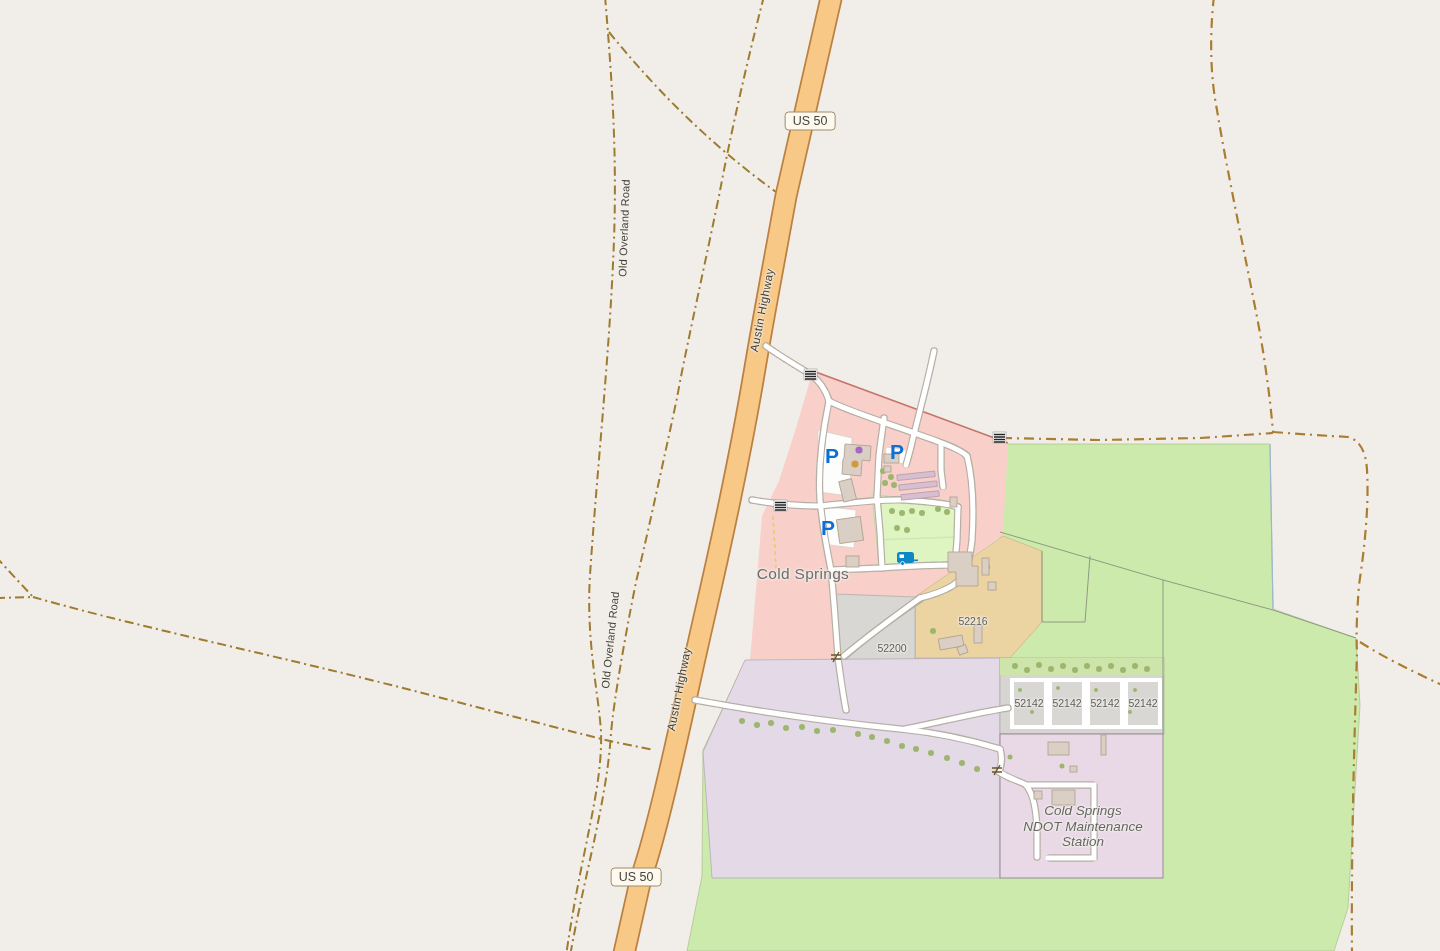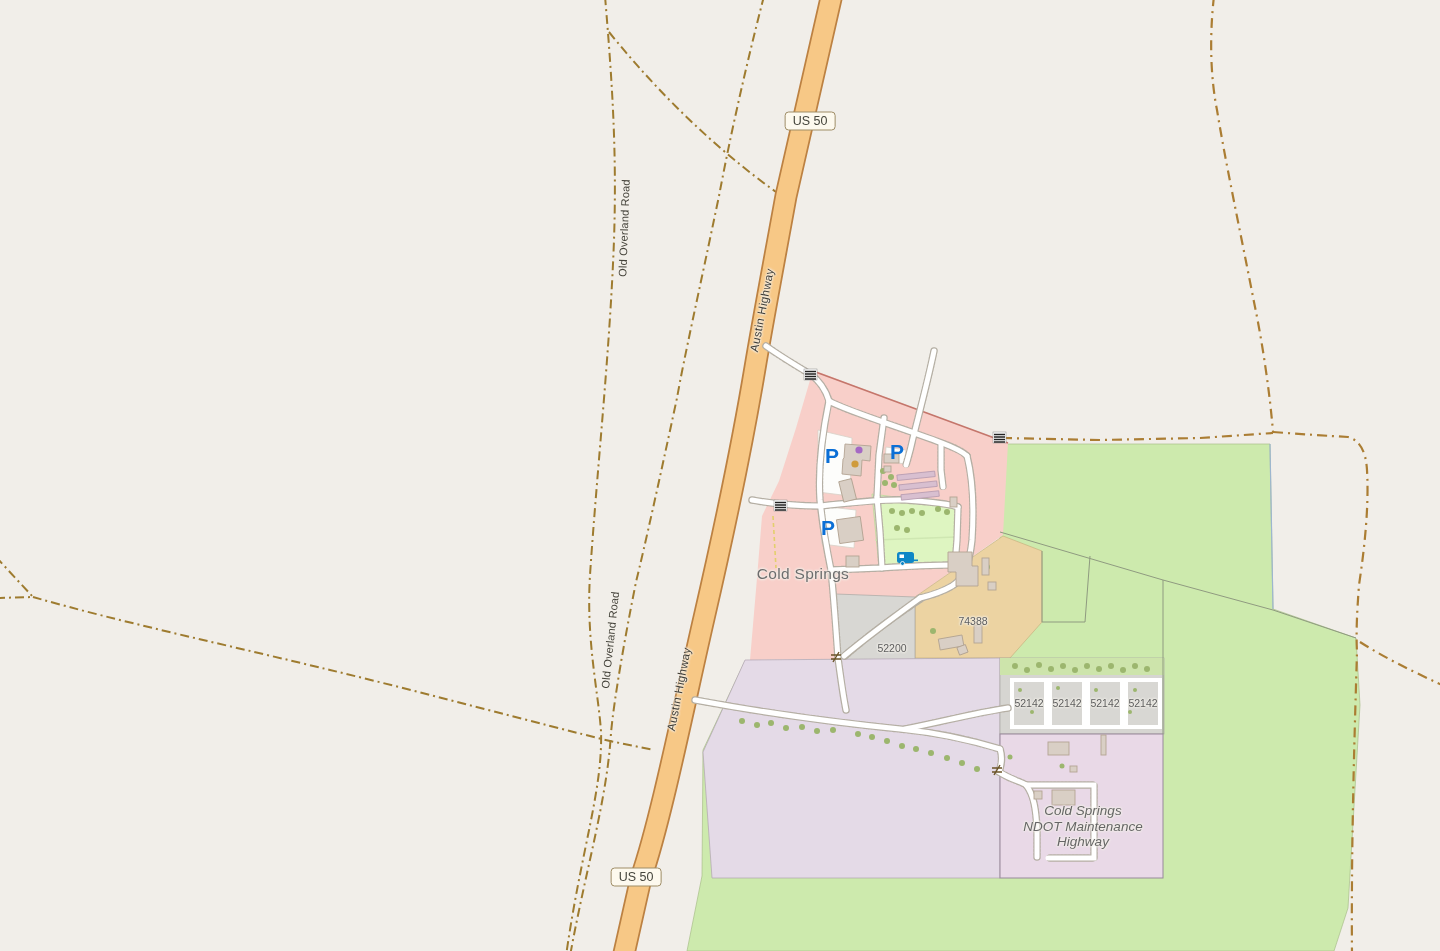--- a/index.html
+++ b/index.html
@@ -258,29 +258,29 @@
 
 <div class="lbl road-name" style="left:762px;top:310px;transform:translate(-50%,-50%) rotate(-79deg);">Austin Highway</div>
 <div class="lbl road-name" style="left:679px;top:689px;transform:translate(-50%,-50%) rotate(-79deg);">Austin Highway</div>
 
 <div class="lbl track-name" style="left:624px;top:228px;transform:translate(-50%,-50%) rotate(-88deg);">Old Overland Road</div>
 <div class="lbl track-name" style="left:610px;top:640px;transform:translate(-50%,-50%) rotate(-84deg);">Old Overland Road</div>
 
 <div class="lbl place-name" style="left:803px;top:574px;">Cold Springs</div>
 
 <div class="lbl housenum" style="left:892px;top:648px;">52200</div>
-<div class="lbl housenum" style="left:973px;top:621px;">74388</div>
+<div class="lbl housenum" style="left:973px;top:621px;">52216</div>
 <div class="lbl housenum" style="left:1029px;top:703px;">52142</div>
 <div class="lbl housenum" style="left:1067px;top:703px;">52142</div>
 <div class="lbl housenum" style="left:1105px;top:703px;">52142</div>
 <div class="lbl housenum" style="left:1143px;top:703px;">52142</div>
 
 <div class="lbl poi-name" style="left:1083px;top:826px;">
   <div>Cold Springs</div>
   <div>NDOT Maintenance</div>
-  <div>Highway</div>
+  <div>Station</div>
 </div>
 
 <div class="p-icon" style="left:832px;top:456px;">P</div>
 <div class="p-icon" style="left:897px;top:452px;">P</div>
 <div class="p-icon" style="left:828px;top:528px;">P</div>
 
 </div>
 
 </body></html>

